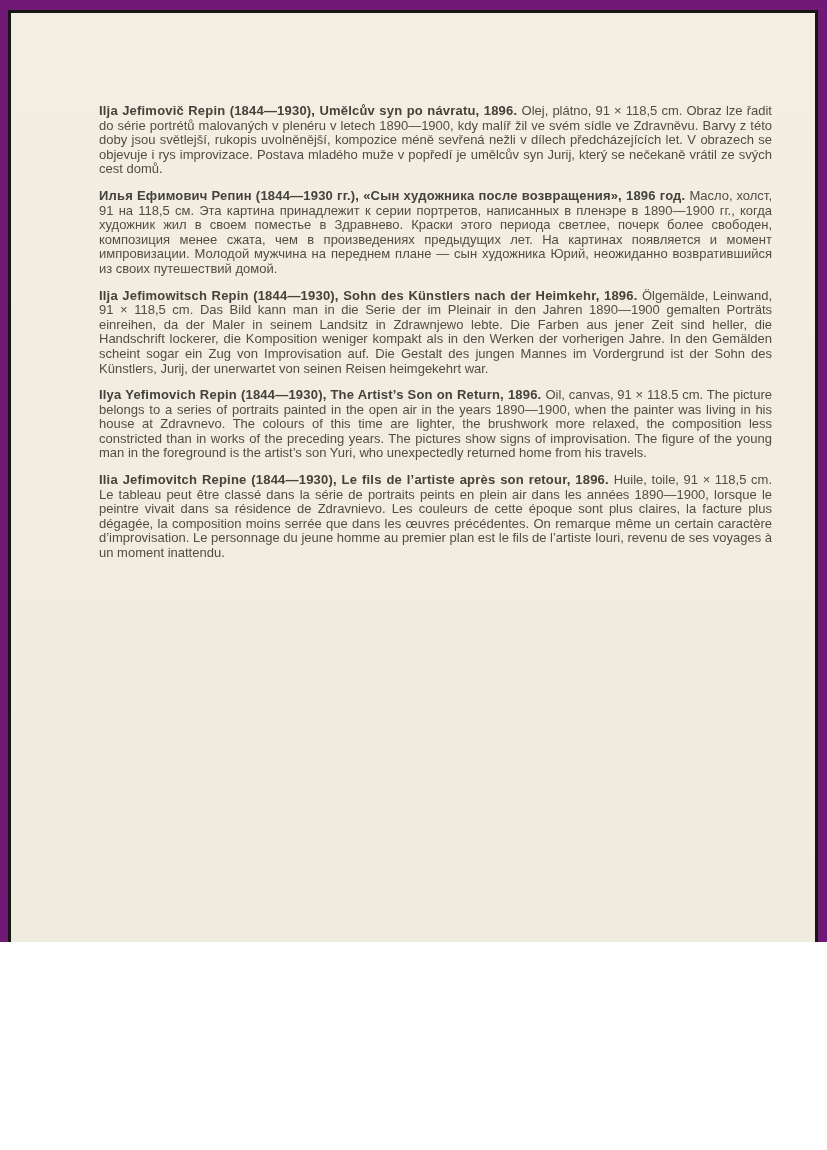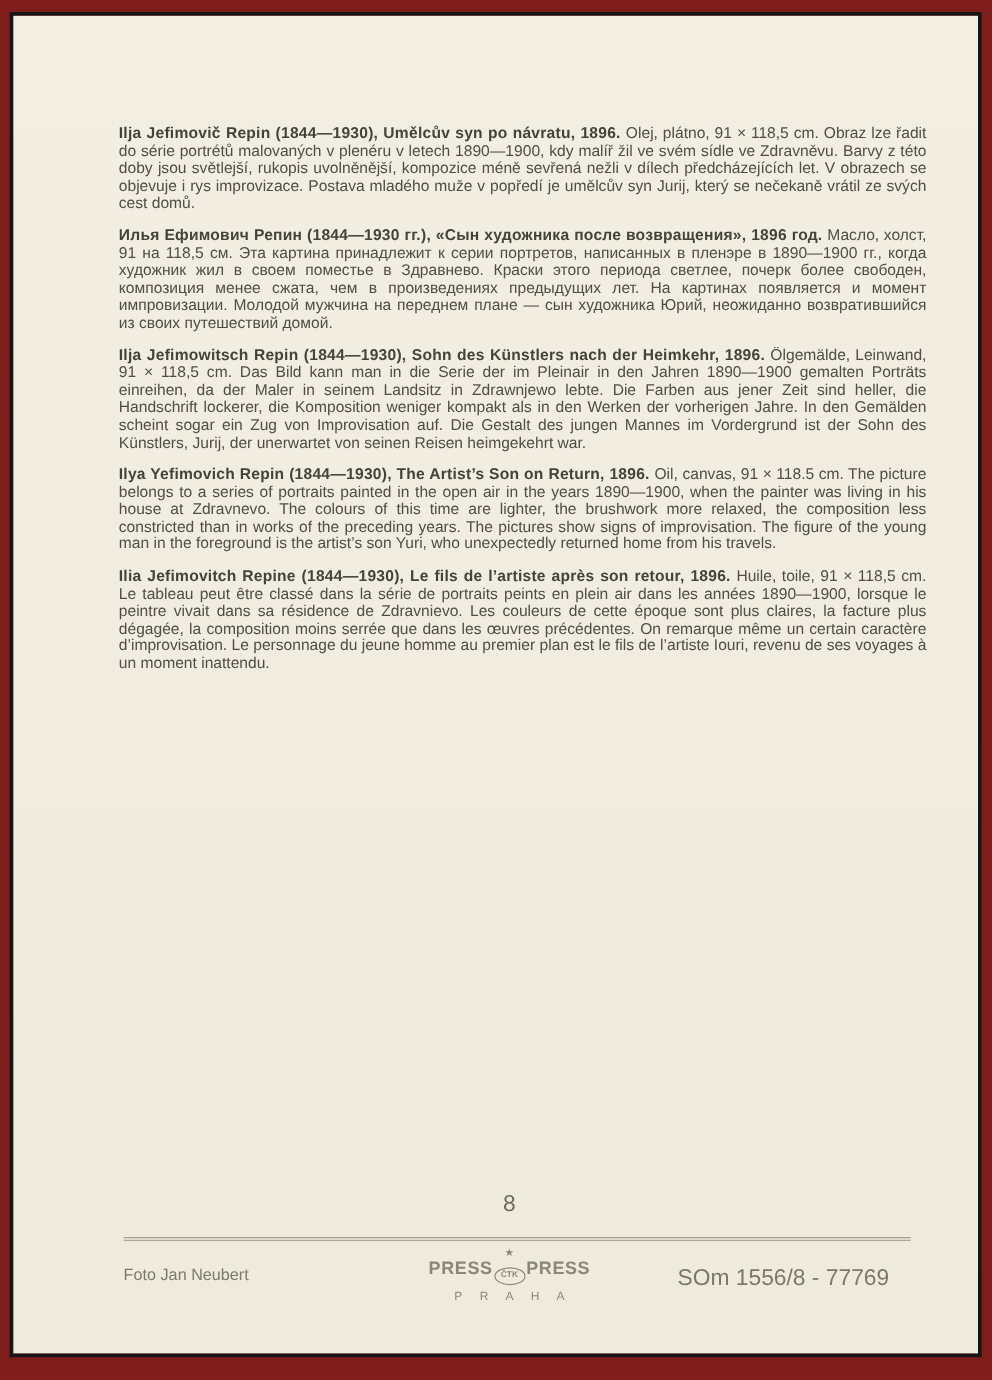--- a/index.html
+++ b/index.html
@@ -1,16 +1,16 @@
 <!DOCTYPE html>
 <html lang="en"><head>
 <meta charset="utf-8">
 <style>
   html,body{margin:0;padding:0;background:#ffffff;}
-  .scene{position:relative;width:827px;height:1150px;background:#7f1d1d;overflow:hidden;
+  .scene{position:relative;width:827px;height:942px;background:#701a75;overflow:hidden;
          font-family:"Liberation Sans","DejaVu Sans",sans-serif;}
   .card{position:absolute;left:8px;top:10px;width:810px;height:1121px;box-sizing:border-box;
         border:3px solid #161614;
         background:linear-gradient(180deg,#f2eee2 0%,#f0ecdf 55%,#eeeadc 100%);}
   .paragraphs{position:absolute;left:88px;top:91px;width:673px;color:#514d45;
               font-size:13px;line-height:14.6px;text-align:justify;}
   .paragraphs p{margin:0 0 12px 0;}
   .paragraphs strong{color:#45423b;letter-spacing:0.2px;}
   .watermark{position:absolute;left:100px;top:545px;width:680px;
              font-weight:bold;font-size:82px;letter-spacing:4px;line-height:1;

